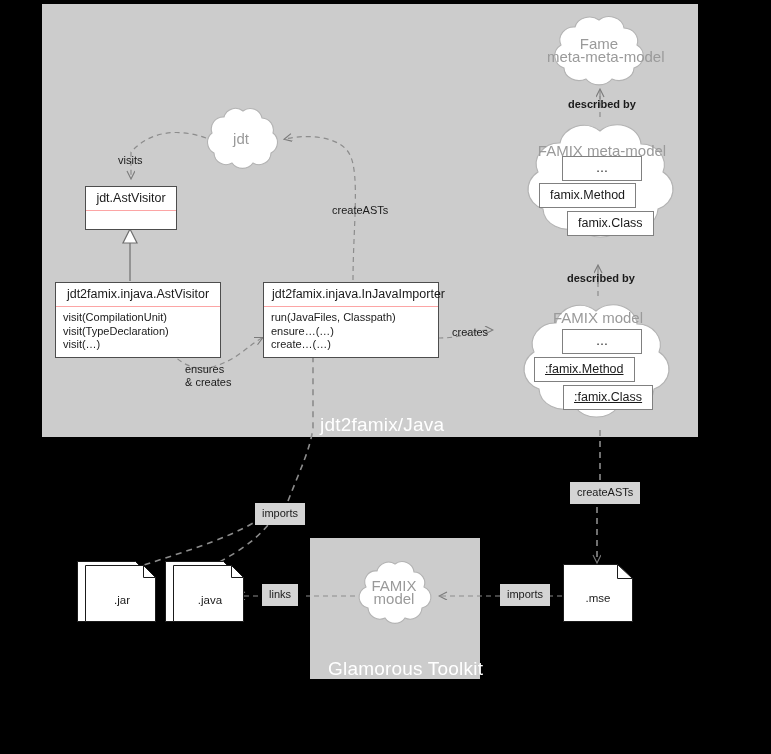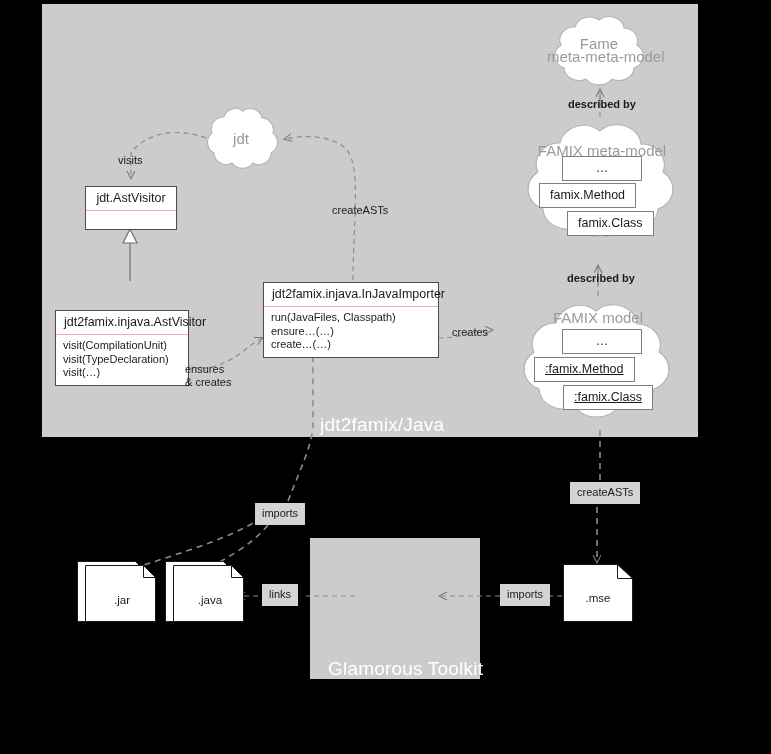--- a/index.html
+++ b/index.html
@@ -72,21 +72,21 @@
   .uml-body {
     font-size: 11px;
     color: #1a1a1a;
     padding: 4px 7px 5px 7px;
     line-height: 13.5px;
   }
   .uml-body.empty { min-height: 18px; padding: 0; }
   .uml-body div { white-space: nowrap; }
 
   #box-jdt-astvisitor { left: 85px; top: 186px; width: 92px; }
-  #box-jdt2famix-astvisitor { left: 55px; top: 282px; width: 134px; margin-top: 28px; }
+  #box-jdt2famix-astvisitor { left: 55px; top: 282px; width: 166px; }
   #box-injavaimporter { left: 263px; top: 282px; width: 176px; }
 
   
   .cloud {
     position: absolute;
   }
   .cloud > svg { display: block; }
   .cloud-label {
     position: absolute;
     width: 100%;
@@ -278,20 +278,29 @@
       <span>…</span>
     </div>
     <div class="mini-box instance" style="left:22px; top:59px;">
       <span>:famix.Method</span>
     </div>
     <div class="mini-box instance" style="left:51px; top:87px;">
       <span>:famix.Class</span>
     </div>
   </div>
 
+  <div class="cloud" id="cloud-gt-famix">
+    <svg width="78" height="74" viewBox="0 0 78 74">
+      <path d="M22,15 a12,12 0 0 1 18,-7 a12,12 0 0 1 19,8 a11,11 0 0 1 10,15
+               a11,11 0 0 1 -2,21 a12,12 0 0 1 -17,10 a12,12 0 0 1 -20,0
+               a12,12 0 0 1 -17,-10 a11,11 0 0 1 -2,-21 a11,11 0 0 1 11,-16 z" fill="#ffffff" stroke="#b3b3b3" stroke-width="1.1"></path>
+    </svg>
+    <div class="cloud-label">FAMIX</div>
+    <div class="cloud-label" style="top:36px;">model</div>
+  </div>
 
   <div class="uml" id="box-jdt-astvisitor">
     <div class="uml-name">jdt.AstVisitor</div>
     <div class="uml-body empty"></div>
   </div>
 
   <div class="uml" id="box-jdt2famix-astvisitor">
     <div class="uml-name">jdt2famix.injava.AstVisitor</div>
     <div class="uml-body">
       <div>visit(CompilationUnit)</div>

